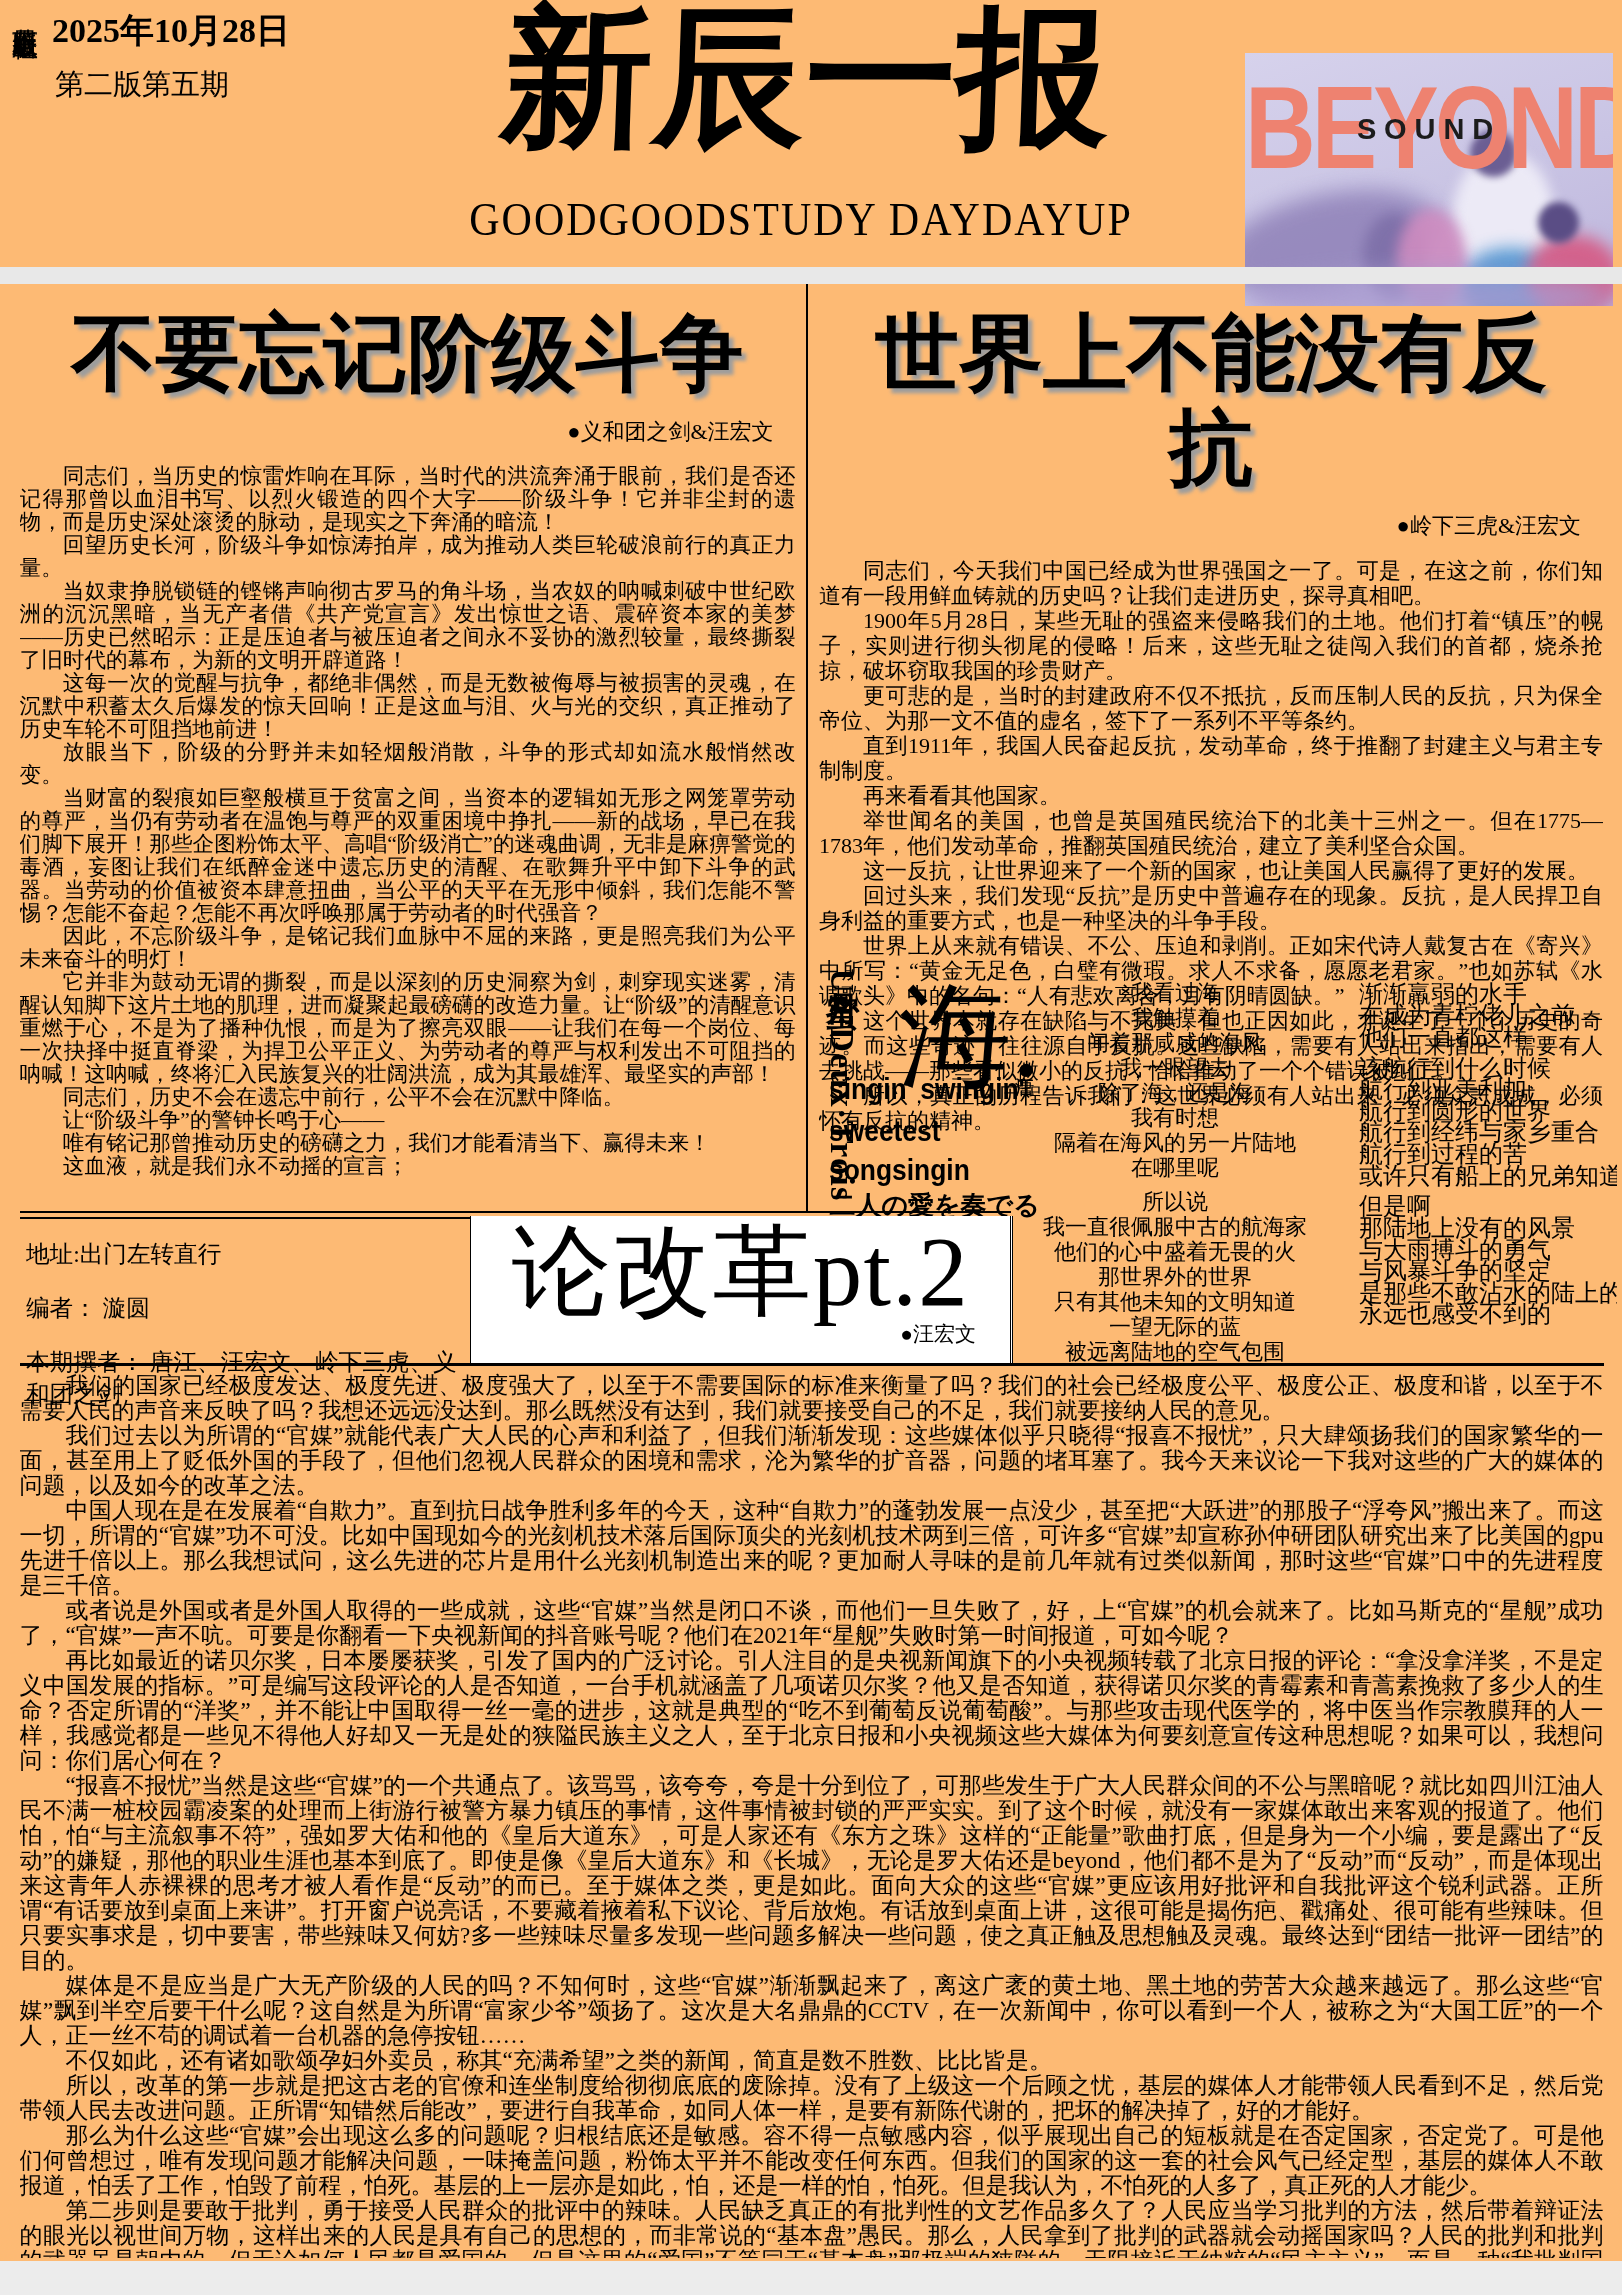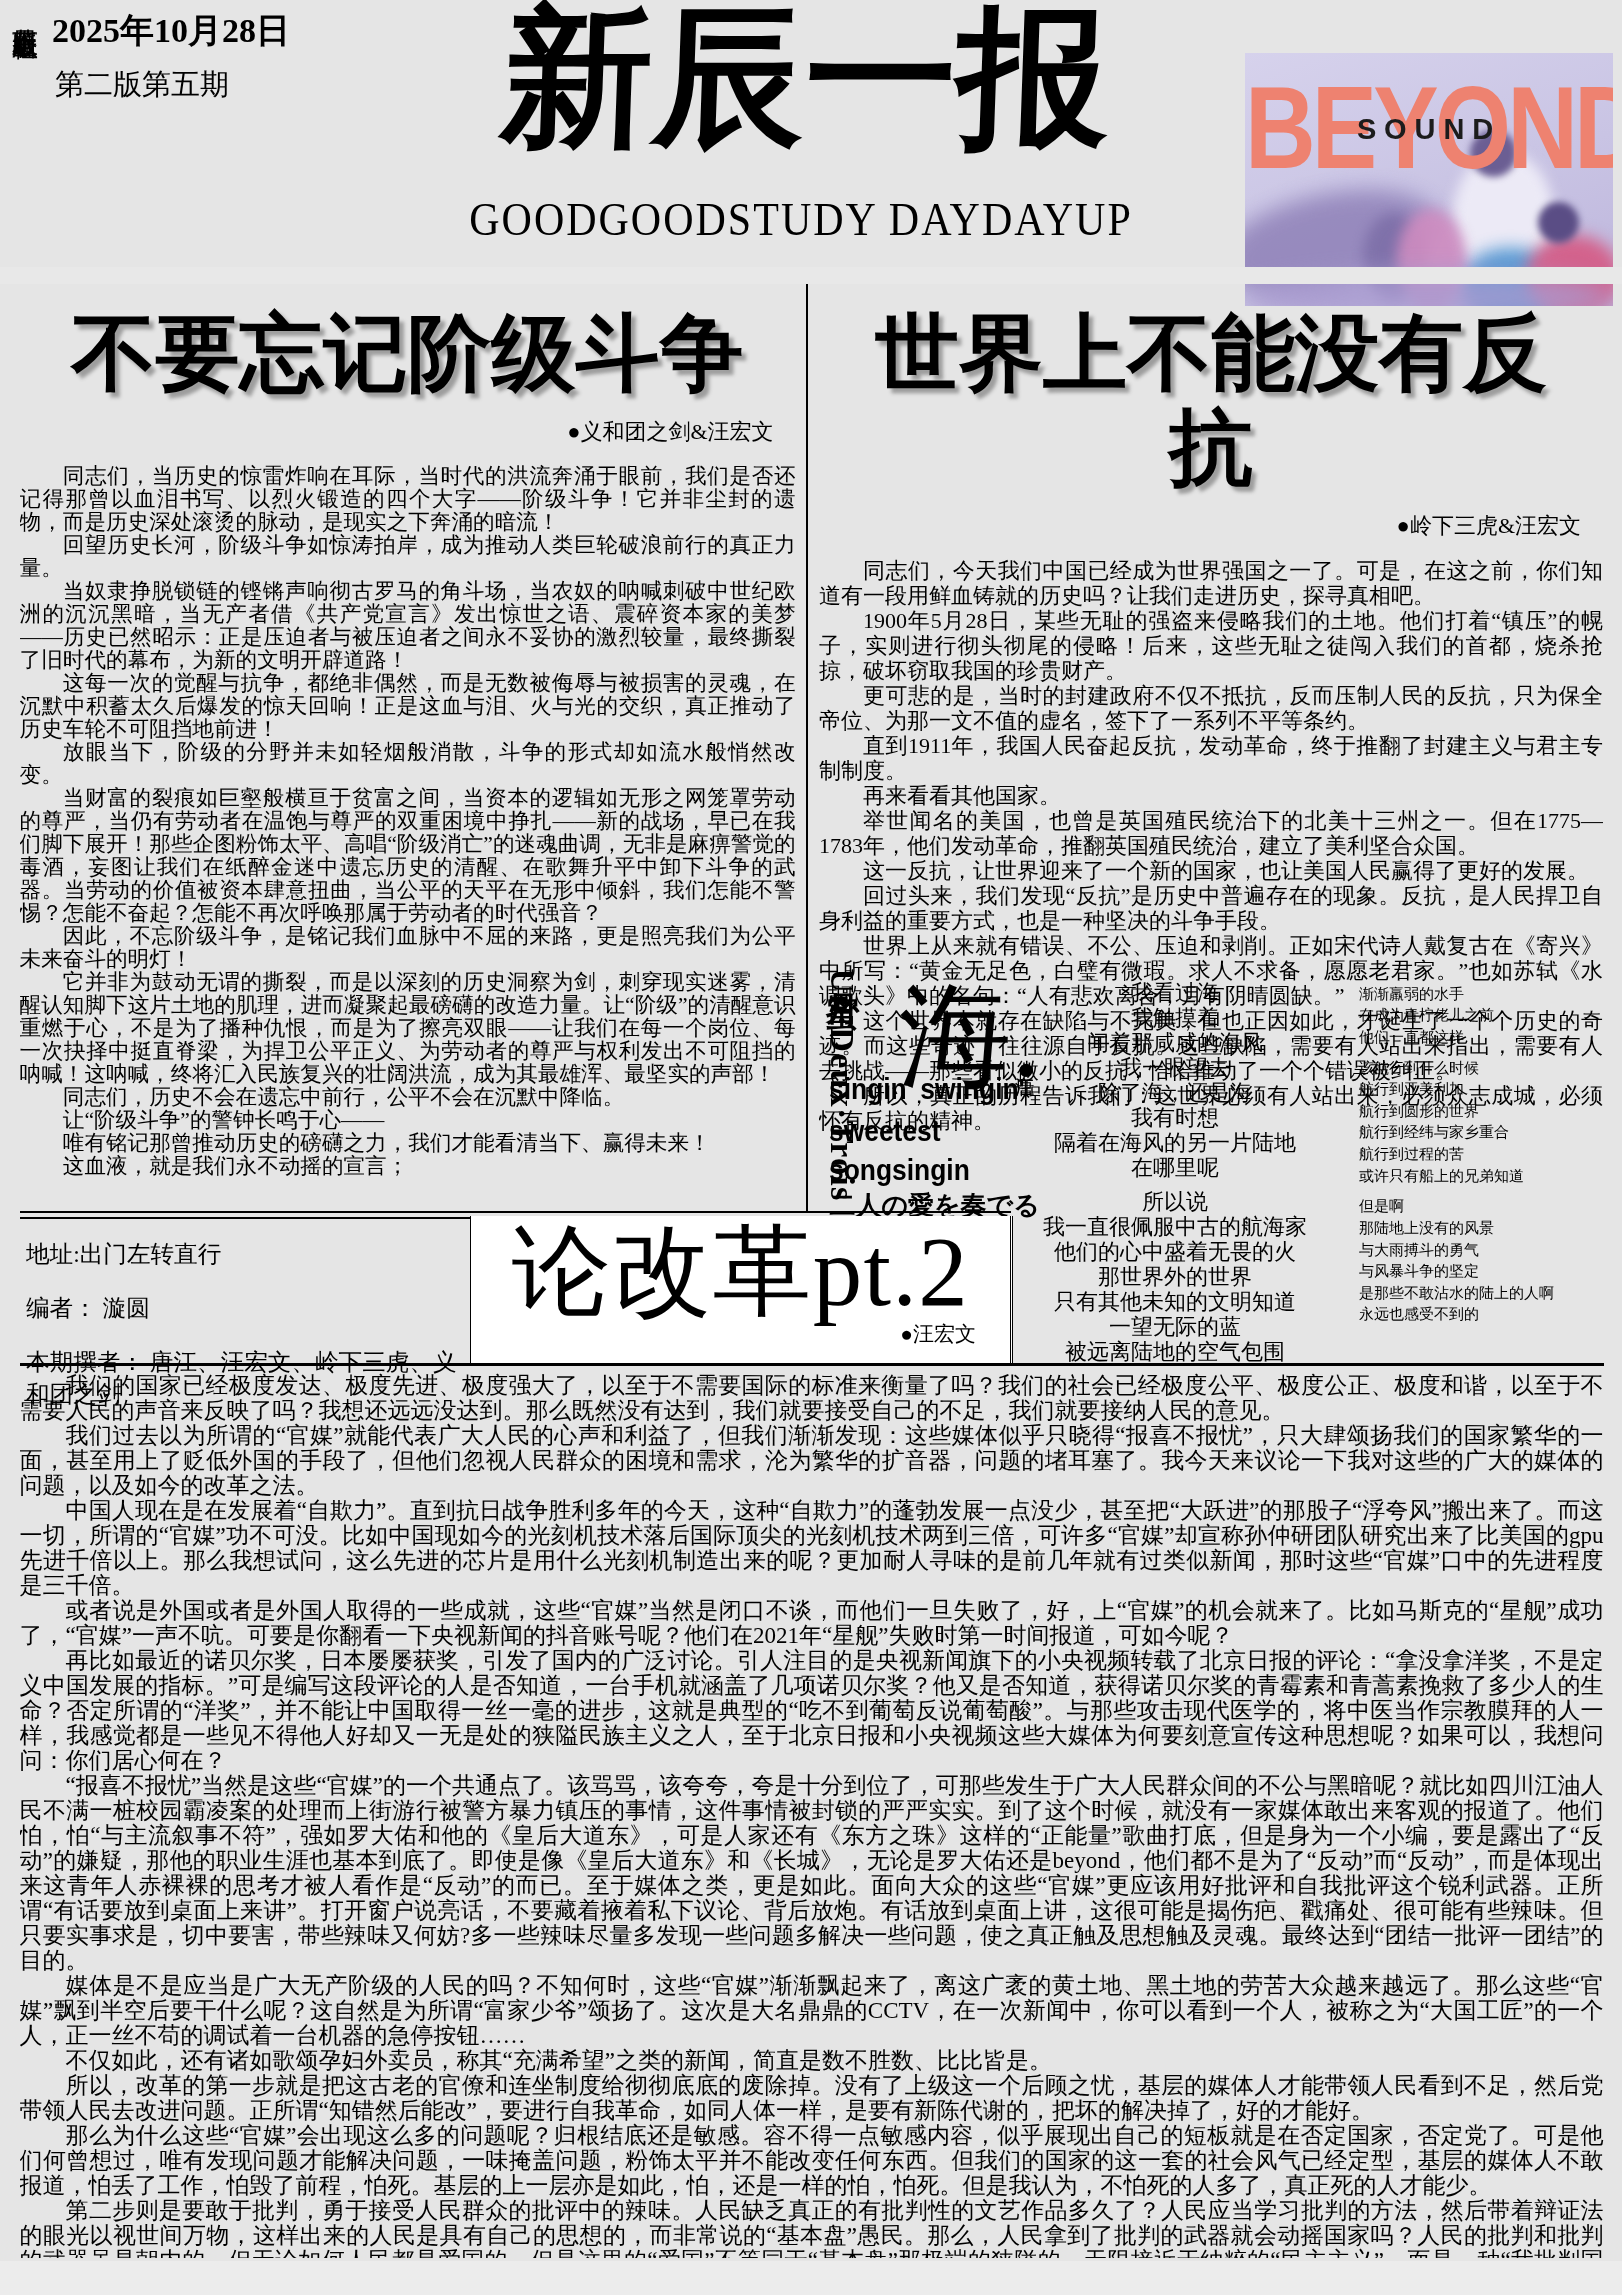--- a/index.html
+++ b/index.html
@@ -1,16 +1,16 @@
 <!DOCTYPE html>
 <html style="font-size:10.5px"><head>
 <meta charset="utf-8">
 <style>
   html,body{margin:0;padding:0;background:#fff;}
-  .page{position:relative;width:1623px;height:2295px;background:#e5e5e5;overflow:hidden;
+  .page{position:relative;width:1623px;height:2295px;background:#fdba74;overflow:hidden;
         font-family:"Liberation Serif",serif;color:#000;}
   
   .pub-vertical{position:absolute;left:10.5px;top:7.9px;height:262px;writing-mode:vertical-rl;
         text-orientation:upright;font-size:26px;line-height:29px;letter-spacing:0.7px;}
   .mast-date{position:absolute;left:52px;top:7.9px;font-size:34px;font-weight:bold;}
   .mast-edition{position:absolute;left:55px;top:65px;font-size:29px;}
   .paper-title{position:absolute;left:393px;top:-11.8px;width:824px;text-align:center;
         font-size:152px;line-height:183px;font-weight:bold;transform:skewX(-2deg);}
   .paper-subtitle{position:absolute;left:353px;top:195px;width:896px;text-align:center;
         font-size:42px;letter-spacing:2px;transform:scaleY(1.12);white-space:nowrap;}
@@ -56,21 +56,21 @@
   .lyr-title{position:absolute;left:84px;top:18.3px;font-size:113px;line-height:113px;font-weight:normal;}
   .lyr-artist{position:absolute;left:196px;top:98px;writing-mode:vertical-rl;text-orientation:upright;
         font-size:19.6px;letter-spacing:2.6px;}
   .lyr-label{position:absolute;left:14.4px;font-family:"Liberation Sans",sans-serif;font-weight:bold;
         font-size:30px;transform:scaleX(.88);transform-origin:left;white-space:nowrap;}
   .lab1{top:110px;} .lab2{top:152px;} .lab3{top:191px;}
   .lab4{top:226px;font-family:"Liberation Serif",serif;font-size:26px;transform:scaleX(1);}
   .lyr-col{position:absolute;white-space:nowrap;}
   .lyr-col div{margin:0;}
   .lyr-col-a{left:206px;top:18.3px;width:308px;font-size:22px;line-height:25px;text-align:center;}
-  .lyr-col-b{left:544px;top:21.6px;width:257px;font-size:15px;line-height:21.6px;}
+  .lyr-col-b{left:544px;top:21.6px;width:257px;font-size:24px;line-height:21.6px;}
   .lyr-col div:empty{height:9.2px;}
   
   .info-block{position:absolute;left:26px;top:1238px;width:432px;font-size:23.6px;}
   .info-block div{margin-bottom:22px;}
   .reform-box{position:absolute;left:470px;top:1216px;width:539px;height:147px;background:#fff;
         border-left:1.3px solid #000;border-right:3.9px double #000;z-index:5;text-align:center;}
   .reform-title{margin-top:2.6px;font-size:99px;line-height:105px;font-weight:normal;letter-spacing:1.3px;}
   .reform-byline{text-align:right;font-size:21px;padding-right:34px;margin-top:-3.9px;}
   
   .article-bottom{position:absolute;left:19.6px;top:1373px;width:1584px;height:885px;overflow:hidden;

